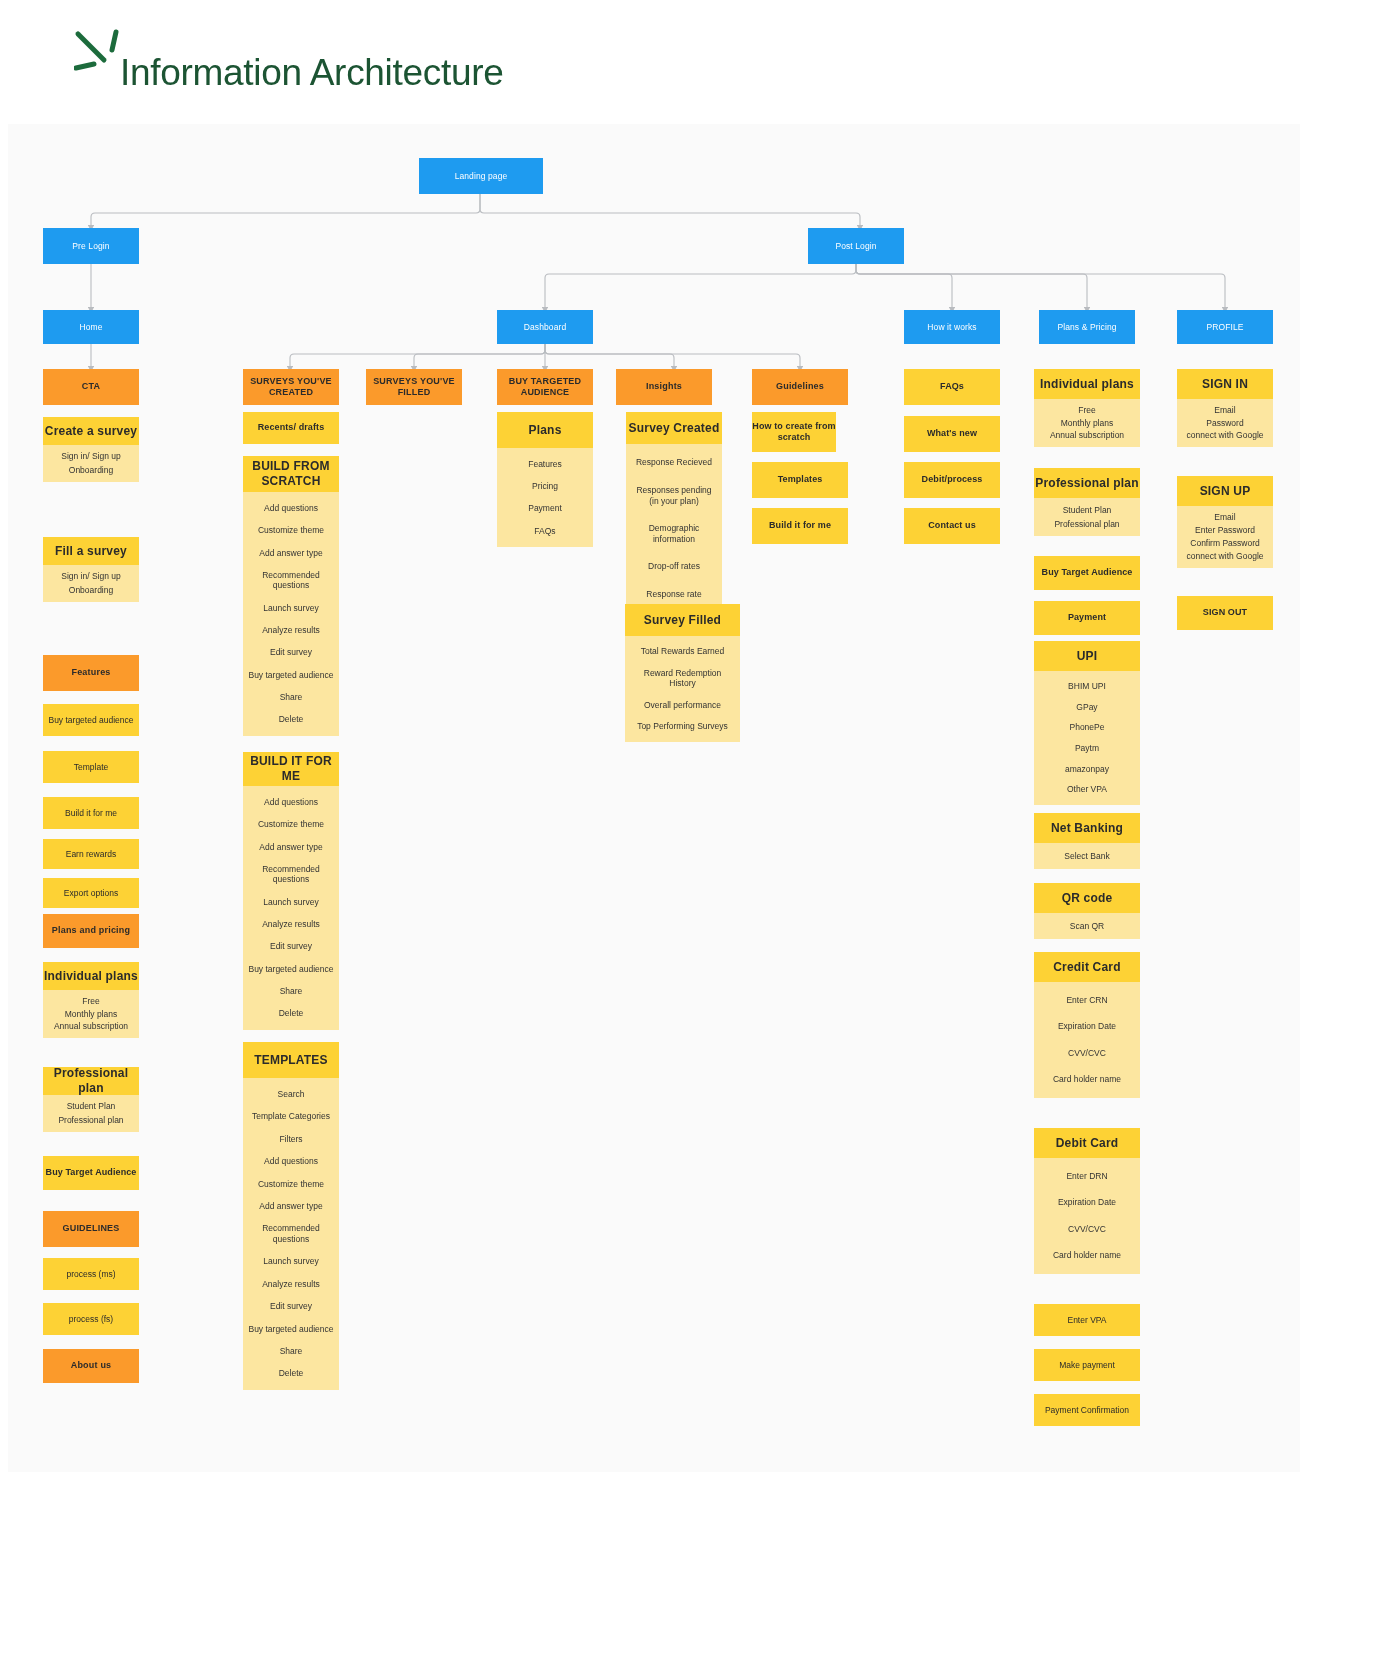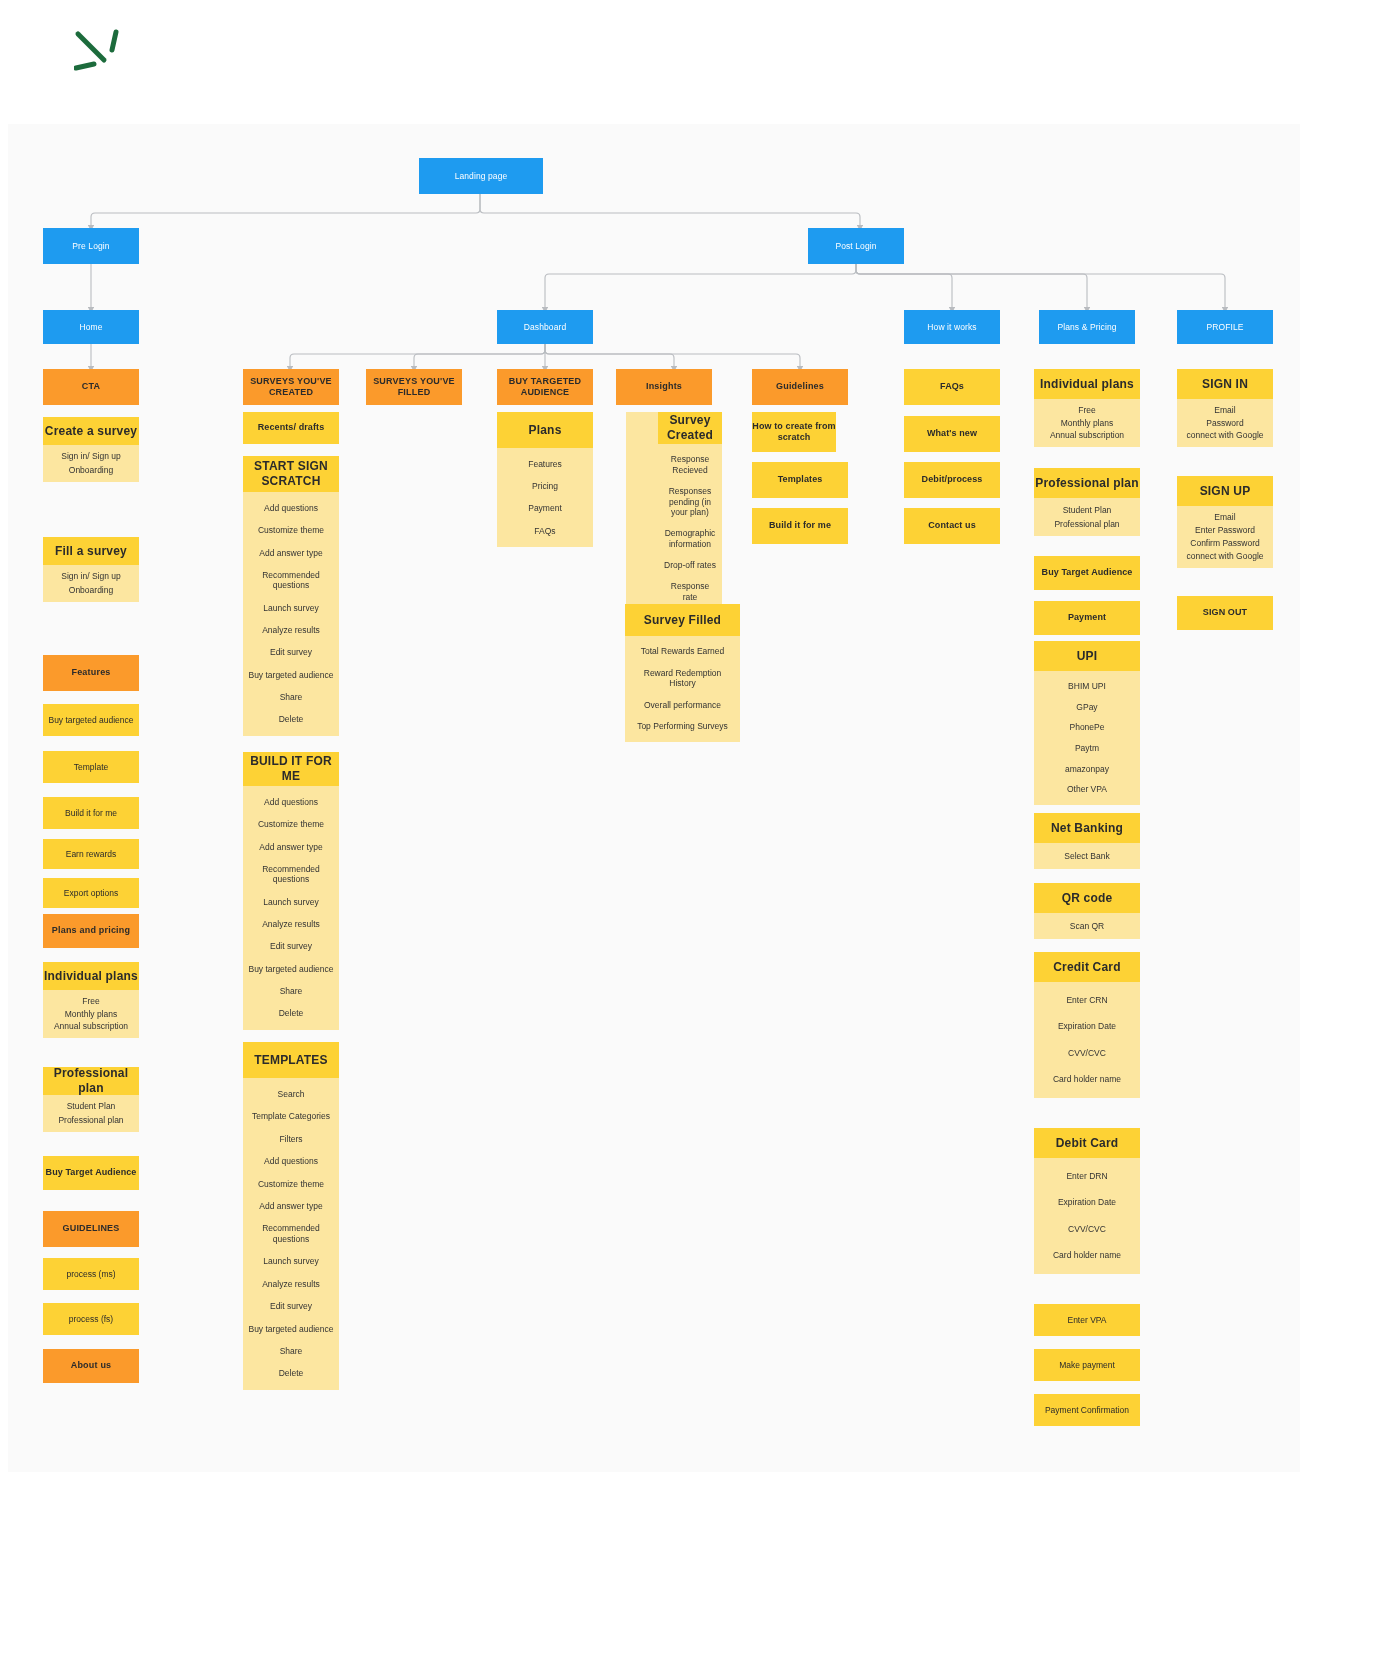--- a/index.html
+++ b/index.html
@@ -125,20 +125,21 @@
 </style>
 </head>
 <body>
 
 <div class="header">
   <svg class="logo-mark" viewBox="0 0 54 48">
     <line x1="4" y1="6" x2="30" y2="32" stroke="#1c6b3c" stroke-width="5" stroke-linecap="round"></line>
     <line x1="42" y1="4" x2="38" y2="22" stroke="#1c6b3c" stroke-width="5" stroke-linecap="round"></line>
     <line x1="2" y1="40" x2="20" y2="36" stroke="#1c6b3c" stroke-width="5" stroke-linecap="round"></line>
   </svg>
+  <div class="page-title">Information Architecture</div>
 </div>
 
 <div class="canvas">
 <div class="canvas-inner">
 
   <svg class="connectors">
     <defs>
       <marker id="ah" markerWidth="6" markerHeight="6" refX="3" refY="3" orient="auto">
         <path d="M0,0 L6,3 L0,6 z" fill="#b9bcc0"></path>
       </marker>
@@ -233,21 +234,21 @@
   <div class="node n-yellow-plain" style="left:35px; top:1134px; width:96px; height:32px;">process (ms)</div>
   <div class="node n-yellow-plain" style="left:35px; top:1179px; width:96px; height:32px;">process (fs)</div>
 
   <div class="node n-orange" style="left:35px; top:1225px; width:96px; height:34px;">About us</div>
 
   <div class="node n-orange" style="left:235px; top:245px; width:96px; height:36px;">SURVEYS YOU'VE CREATED</div>
 
   <div class="node n-yellow" style="left:235px; top:288px; width:96px; height:32px;">Recents/ drafts</div>
 
   <div class="group" style="left:235px; top:332px; width:96px; height:280px;">
-    <div class="ghead" style="height:36px;">START SIGN SCRATCH</div>
+    <div class="ghead" style="height:36px;">BUILD FROM SCRATCH</div>
     <div class="gbody">
       <div class="gitem">Add questions</div>
       <div class="gitem">Customize theme</div>
       <div class="gitem">Add answer type</div>
       <div class="gitem">Recommended questions</div>
       <div class="gitem">Launch survey</div>
       <div class="gitem">Analyze results</div>
       <div class="gitem">Edit survey</div>
       <div class="gitem">Buy targeted audience</div>
       <div class="gitem">Share</div>
@@ -299,21 +300,21 @@
     <div class="gbody">
       <div class="gitem">Features</div>
       <div class="gitem">Pricing</div>
       <div class="gitem">Payment</div>
       <div class="gitem">FAQs</div>
     </div>
   </div>
 
   <div class="node n-orange" style="left:608px; top:245px; width:96px; height:36px;">Insights</div>
 
-  <div class="group" style="left:618px; top:288px; width:96px; height:201px;padding-left:32px;">
+  <div class="group" style="left:618px; top:288px; width:96px; height:201px;">
     <div class="ghead" style="height:32px;">Survey Created</div>
     <div class="gbody">
       <div class="gitem">Response Recieved</div>
       <div class="gitem">Responses pending (in your plan)</div>
       <div class="gitem">Demographic information</div>
       <div class="gitem">Drop-off rates</div>
       <div class="gitem">Response rate</div>
     </div>
   </div>
 

